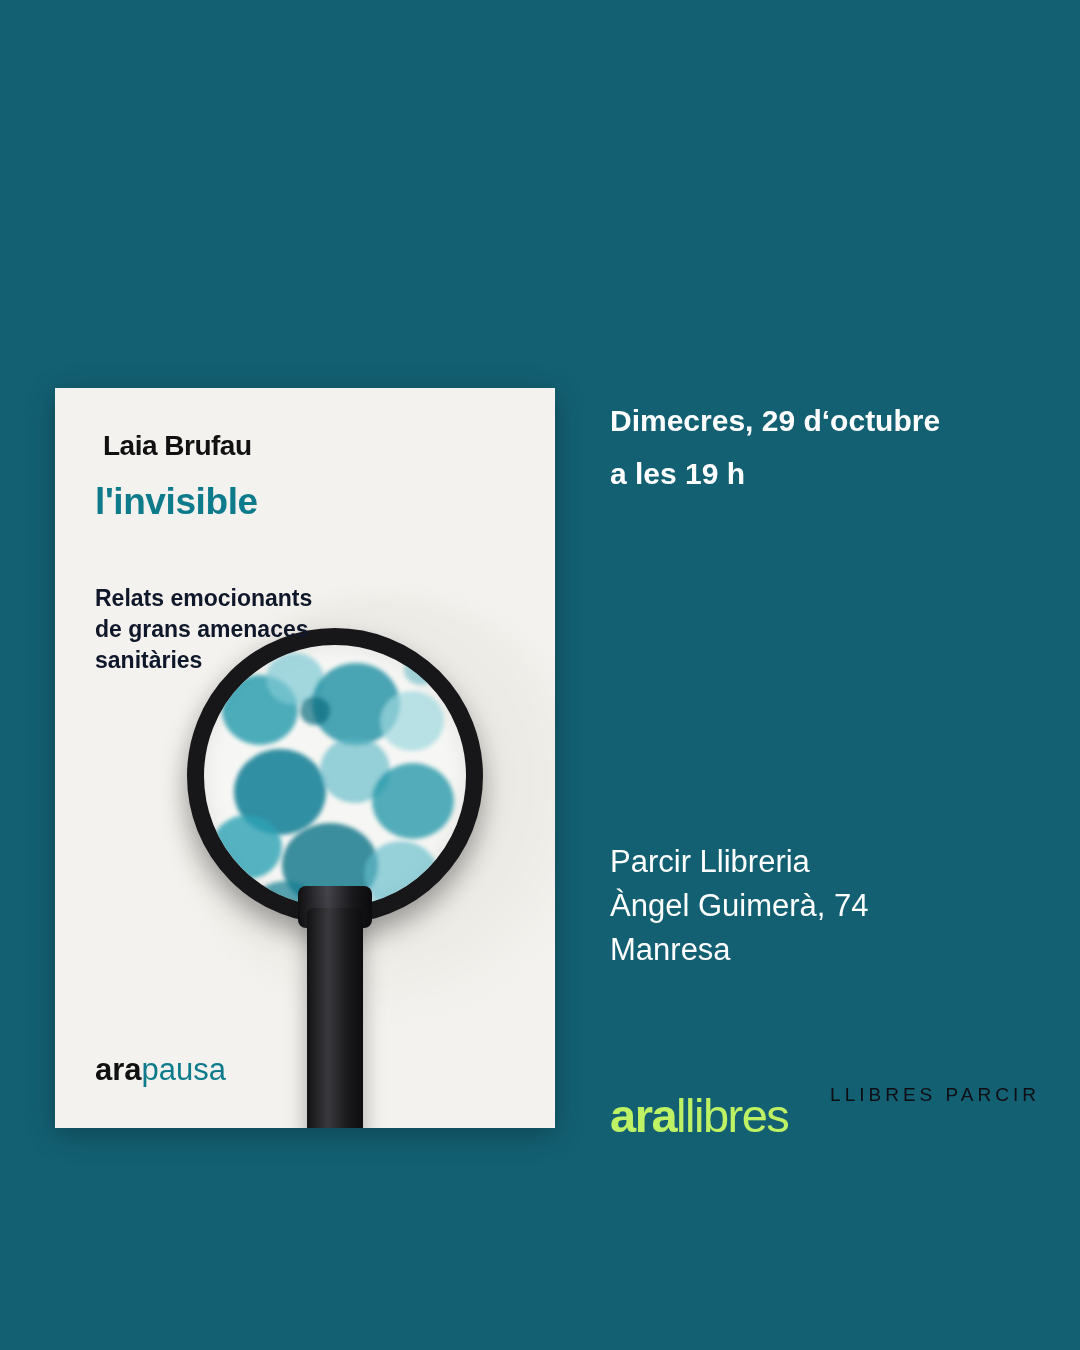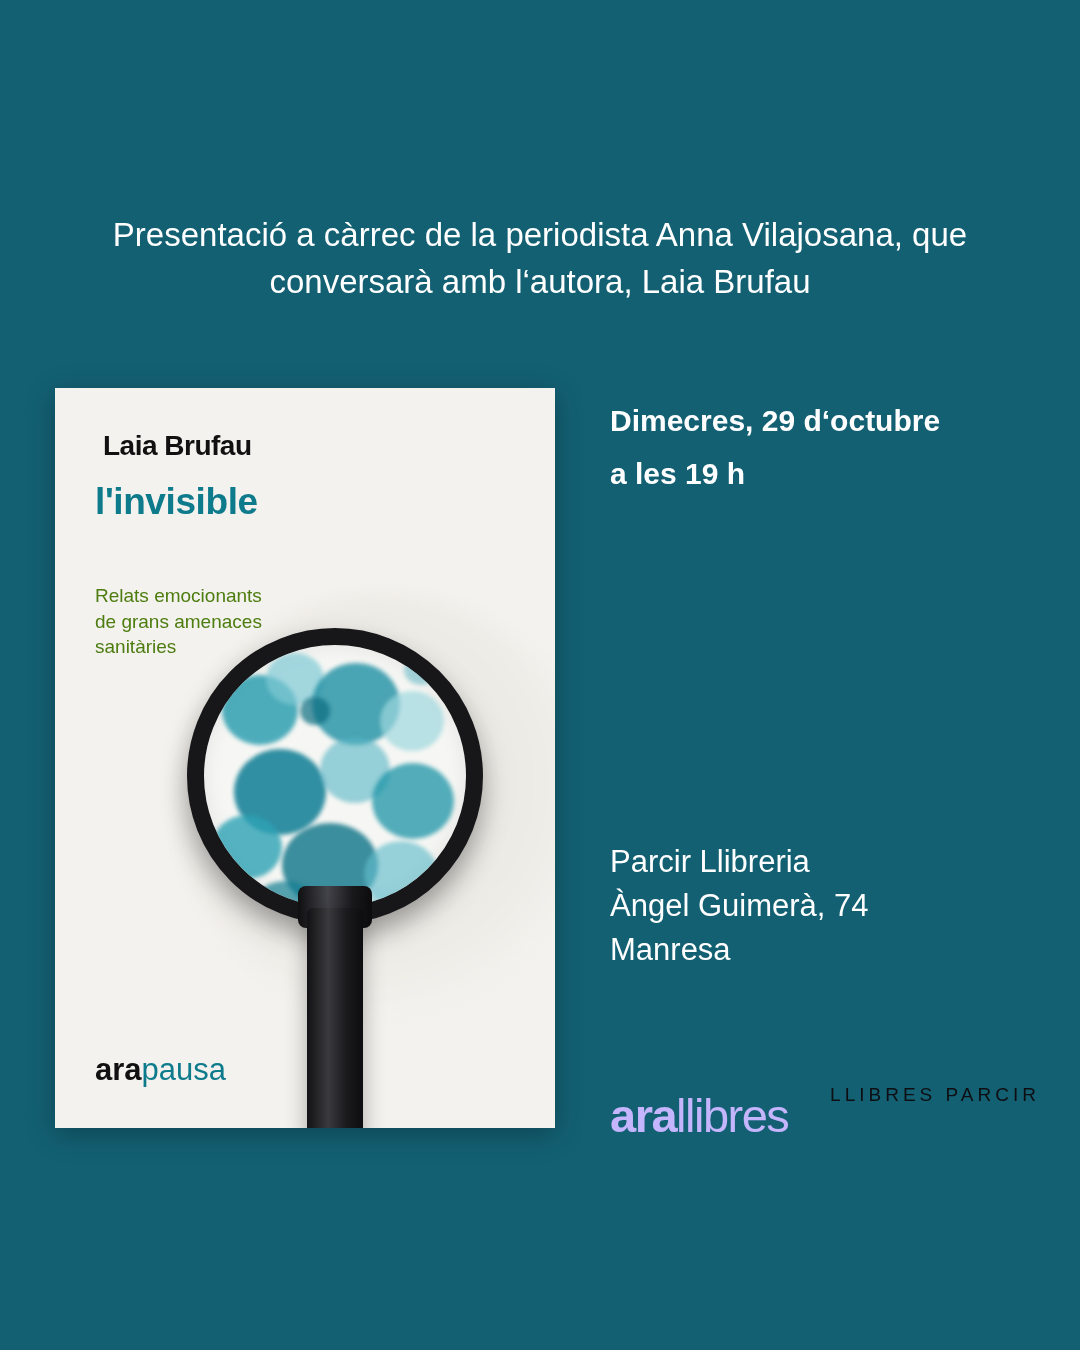--- a/index.html
+++ b/index.html
@@ -59,23 +59,23 @@
     left: 40px; top: 92px;
     color: #0e7b8c;
     font-size: 37px;
     font-weight: 700;
     line-height: 1.18;
     letter-spacing: -0.4px;
   }
   .cover-sub {
     position: absolute;
     left: 40px; top: 195px;
-    color: #4d7c0f;
-    font-size: 19px;
-    font-weight: 400;
+    color: #0f172a;
+    font-size: 23px;
+    font-weight: 700;
     line-height: 1.35;
   }
   .cover-imprint {
     position: absolute;
     left: 40px; bottom: 40px;
     font-size: 31px;
     font-weight: 700;
     color: #111111;
     text-align: right;
   }
@@ -144,21 +144,21 @@
   .logos {
     position: absolute;
     left: 600px; top: 1040px;
     width: 440px; height: 160px;
   }
   .ara-logo {
     position: absolute;
     left: 10px; top: 48px;
     font-size: 47px;
     letter-spacing: -1.5px;
-    color: #c4b5fd;
+    color: #bef264;
     font-weight: 700;
   }
   .ara-logo .llibres { font-weight: 400; }
   .parcir-wrap {
     position: absolute;
     left: 230px; top: 10px;
     width: 210px;
     text-align: center;
   }
   .parcir-mark {
@@ -201,21 +201,20 @@
     letter-spacing: 4px;
     color: #0e0e12;
     font-weight: 400;
   }
 </style>
 </head>
 <body>
 
 <div class="poster">
 
-  <p class="subtitle">Presentació a càrrec de la periodista Anna Vilajosana, que conversarà amb l‘autora, Laia Brufau</p>
 
   <div class="cover">
     <div class="photo-wrap">
       <div class="paper-shadow"></div>
 
       <div class="lens">
         <div class="ink" style="left:18px;  top:30px;  width:76px;  height:70px;  background:#2f9fb0; opacity:.85;"></div>
         <div class="ink" style="left:62px;  top:8px;   width:58px;  height:52px;  background:#7fc9d4; opacity:.7;"></div>
         <div class="ink" style="left:108px; top:18px;  width:88px;  height:82px;  background:#1e8fa3; opacity:.8;"></div>
         <div class="ink" style="left:176px; top:46px;  width:64px;  height:60px;  background:#9ed7de; opacity:.7;"></div>

